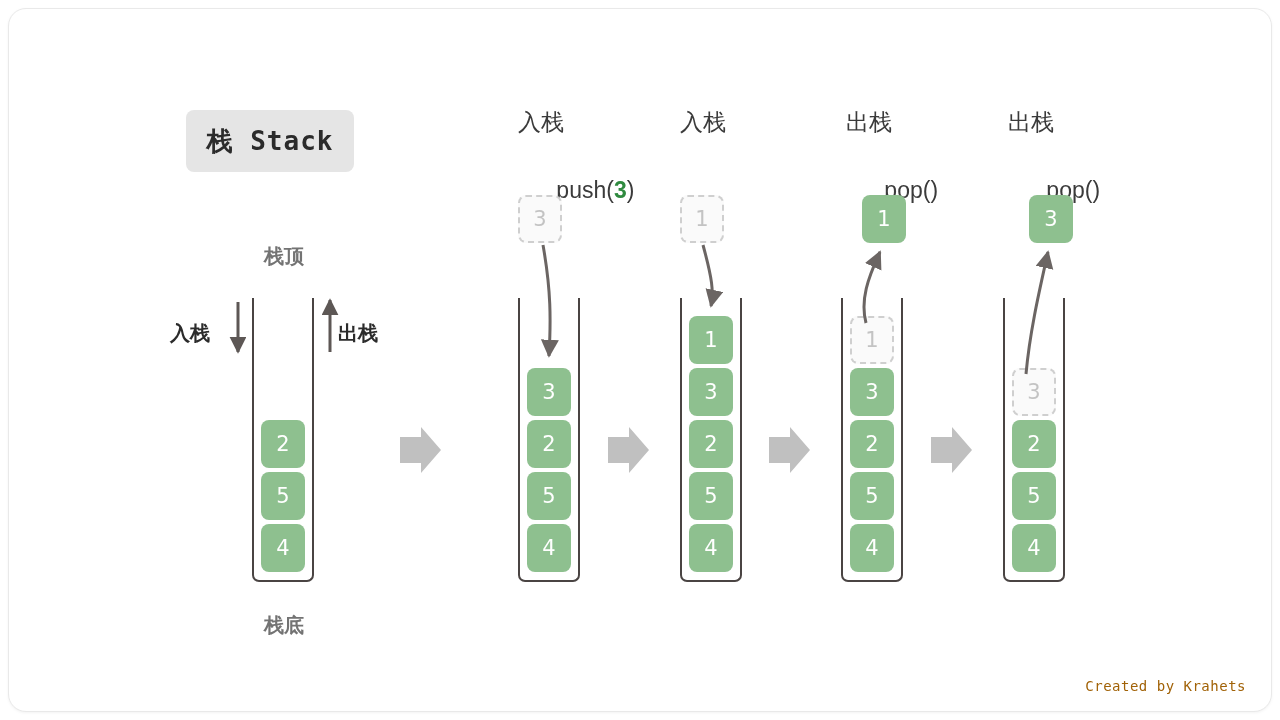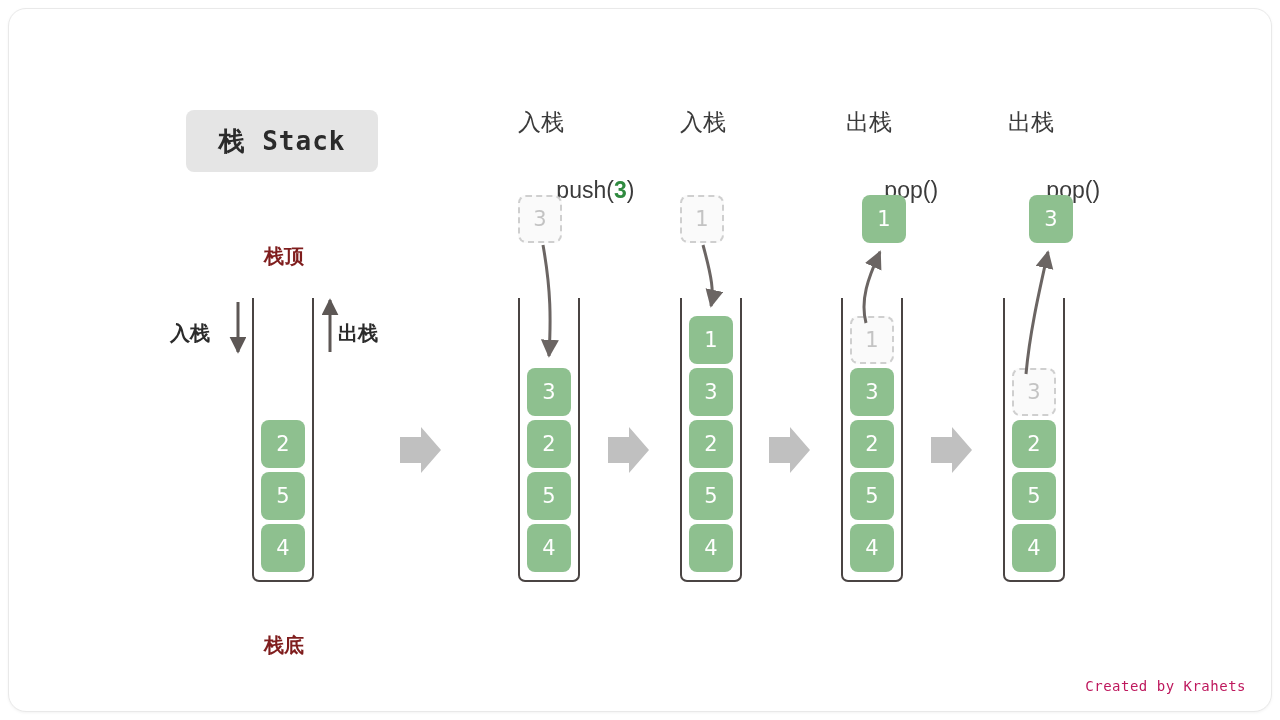--- a/index.html
+++ b/index.html
@@ -26,21 +26,21 @@
     border-radius: 18px;
     box-sizing: border-box;
     box-shadow: 0 1px 3px rgba(0,0,0,0.05);
   }
 
   
   .title-badge {
     position: absolute;
     left: 186px;
     top: 110px;
-    width: 192px;
+    width: 168px;
     height: 62px;
     background: #e5e5e5;
     border-radius: 8px;
     display: flex;
     align-items: center;
     justify-content: center;
     font-family: "DejaVu Sans Mono", monospace;
     font-size: 26px;
     font-weight: bold;
     color: #2b2b2b;
@@ -145,34 +145,34 @@
     font-size: 20px;
     font-weight: bold;
     color: #2b2b2b;
     white-space: pre;
   }
   .cap-label {
     position: absolute;
     font-family: "DejaVu Sans", sans-serif;
     font-size: 20px;
     font-weight: bold;
-    color: #7f1d1d;
+    color: #737373;
     text-align: center;
     width: 120px;
     white-space: pre;
   }
 
   
   .footer {
     position: absolute;
     right: 34px;
     bottom: 26px;
     font-family: "DejaVu Sans Mono", monospace;
     font-size: 14px;
-    color: #be185d;
+    color: #a16207;
     letter-spacing: 0.5px;
     white-space: pre;
   }
 
   svg.overlay {
     position: absolute;
     left: 0;
     top: 0;
     width: 1280px;
     height: 720px;
@@ -181,21 +181,21 @@
 </style>
 </head>
 <body>
 
 <div id="stage">
   <div class="card"></div>
 
   <div class="title-badge">栈 Stack</div>
 
   <div class="cap-label" style="left:224px; top:243px;">栈顶</div>
-  <div class="cap-label" style="left:224px; top:632px;">栈底</div>
+  <div class="cap-label" style="left:224px; top:612px;">栈底</div>
   <div class="side-label" style="left:170px; top:320px;">入栈</div>
   <div class="side-label" style="left:338px; top:320px;">出栈</div>
 
   <div class="col-head" style="left:518px; top:106px;">
     <div class="line1">入栈</div>
     <div class="line2">
       <span>push(</span><span class="arg">3</span><span>)</span>
     </div>
   </div>
 

